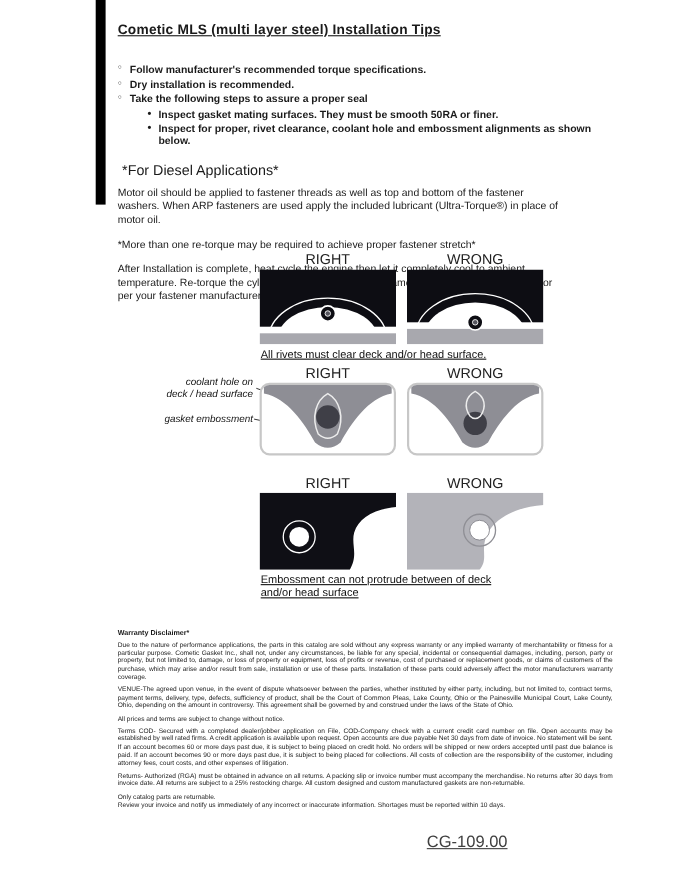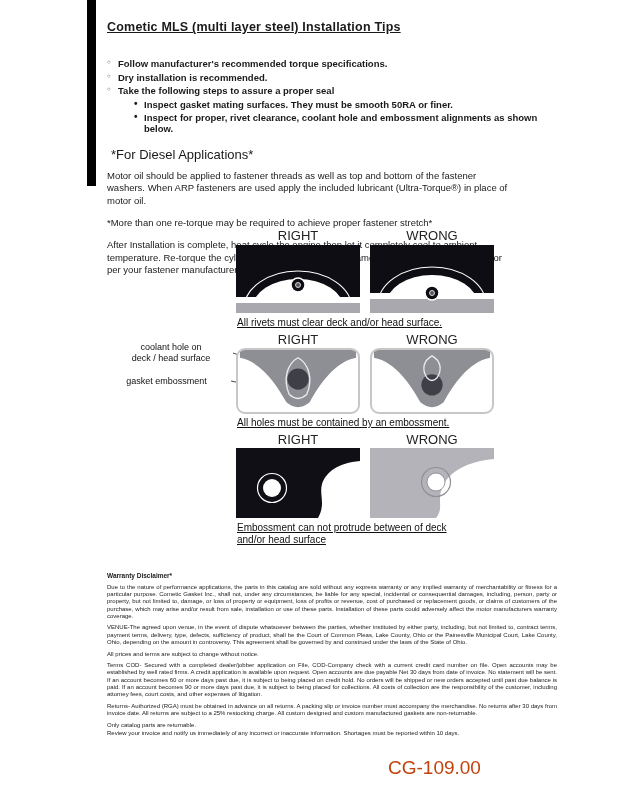--- a/index.html
+++ b/index.html
@@ -23,28 +23,28 @@
   .dot-list > li::before { content:"•"; position:absolute; left:0; top:-1px; font-size:10px; }
   .diesel-heading { font-size:13px; font-weight:normal; margin:13px 0 8px 4px; }
   .para { font-size:9.5px; line-height:1.3; margin-bottom:10px; width:404px; }
 
   .diagrams { position:absolute; left:0; top:226px; width:618px; height:335px; }
   .dg-label { position:absolute; width:124px; text-align:center; font-size:13px; color:#222; }
   .dg-img { position:absolute; width:124px; }
   .dg-img svg { display:block; }
   .dg-img.framed { border:2px solid #c7c7c7; border-radius:9px; overflow:hidden; background:#fff; }
   .dg-caption { position:absolute; font-size:10px; color:#111;text-decoration:underline; }
-  .annot { position:absolute; font-size:9px; text-align:center; color:#111; line-height:1.25; }
+  .annot { position:absolute; font-size:9px; text-align:right; color:#111; line-height:1.25;font-style:italic; }
   .annot-lines { position:absolute; left:0; top:0; width:618px; height:335px; pointer-events:none; }
 
   .disclaimer { position:absolute; left:107px; top:572px; width:450px; }
   .disclaimer h3 { font-size:6.5px; font-weight:bold; margin-bottom:5px; }
   .disclaimer p { font-size:6px; line-height:1.2; margin-bottom:4.5px; text-align:justify; color:#222; }
   .disclaimer p.tight { margin-bottom:1.5px; }
-  .footer-code { position:absolute; left:388px; top:757px; font-size:19px; color:#c2410c; }
+  .footer-code { position:absolute; left:388px; top:757px; font-size:15px; color:#404040;text-decoration:underline; }
 </style>
 </head>
 <body>
 
 <div>
 
   <div class="left-bar"></div>
 
   <div class="content">
     <h1 class="title">Cometic MLS (multi layer steel) Installation Tips</h1>
@@ -113,21 +113,20 @@
         <path d="M62,8 C73,14 78,30 71,46 Q62,54 53,46 C46,30 51,14 62,8 Z" fill="none" stroke="#ececec" stroke-width="1.4"></path>
       </svg>
     </div>
     <div class="dg-img framed" style="left:370px; top:122px;">
       <svg width="120" height="62" viewBox="0 0 124 64">
         <path d="M2,0 H122 V8 C100,12 84,36 74,54 Q62,64 50,54 C40,36 24,12 2,8 Z" fill="#8e8e95"></path>
         <circle cx="62" cy="36" r="11" fill="#3f3f47"></circle>
         <path d="M62,6 C71,11 73,20 67,29 Q62,34 57,29 C51,20 53,11 62,6 Z" fill="none" stroke="#ececec" stroke-width="1.4"></path>
       </svg>
     </div>
-    <div class="dg-caption" style="left:237px; top:191px;">All holes must be contained by an embossment.</div>
 
     <div class="dg-label" style="left:236px; top:206px;">RIGHT</div>
     <div class="dg-label" style="left:370px; top:206px;">WRONG</div>
 
     <div class="dg-img" style="left:236px; top:222px;">
       <svg width="124" height="70" viewBox="0 0 124 70">
         <path d="M0,0 H124 V13 C102,15 90,24 86,36 C83,47 90,56 82,70 H0 Z" fill="#0f0f15"></path>
         <circle cx="36" cy="40" r="9" fill="#ffffff"></circle>
         <circle cx="36" cy="40" r="14.5" fill="none" stroke="#ffffff" stroke-width="1.2"></circle>
       </svg>

